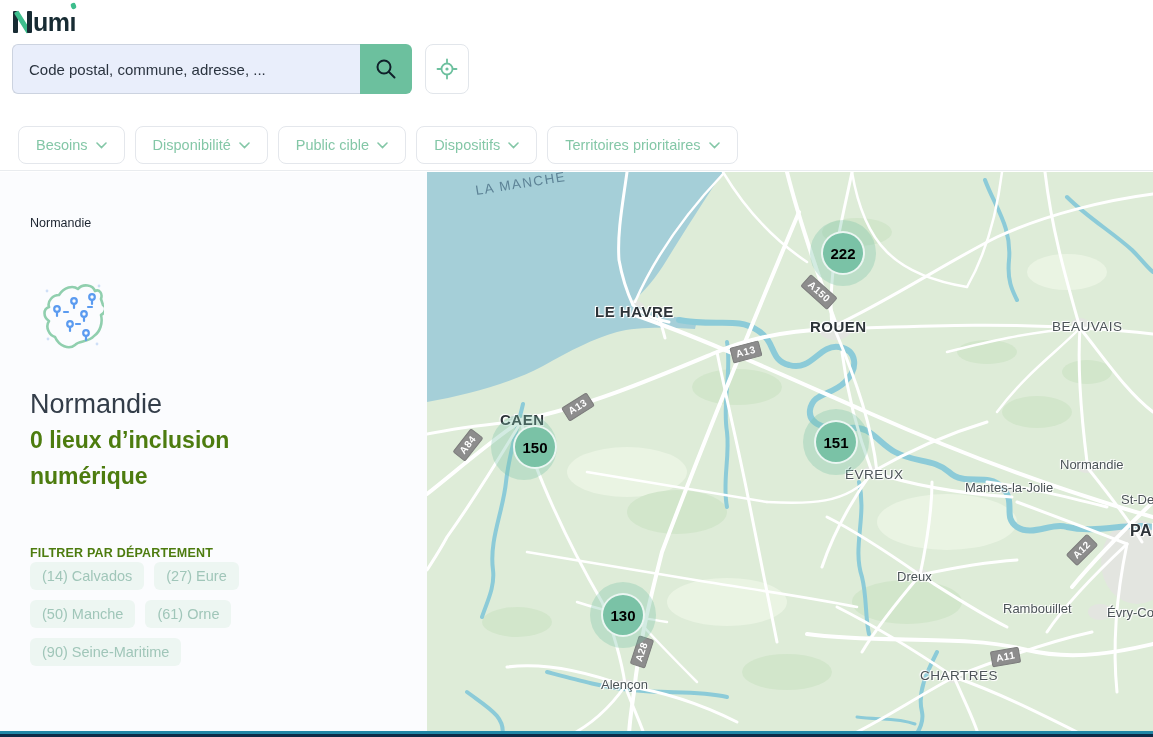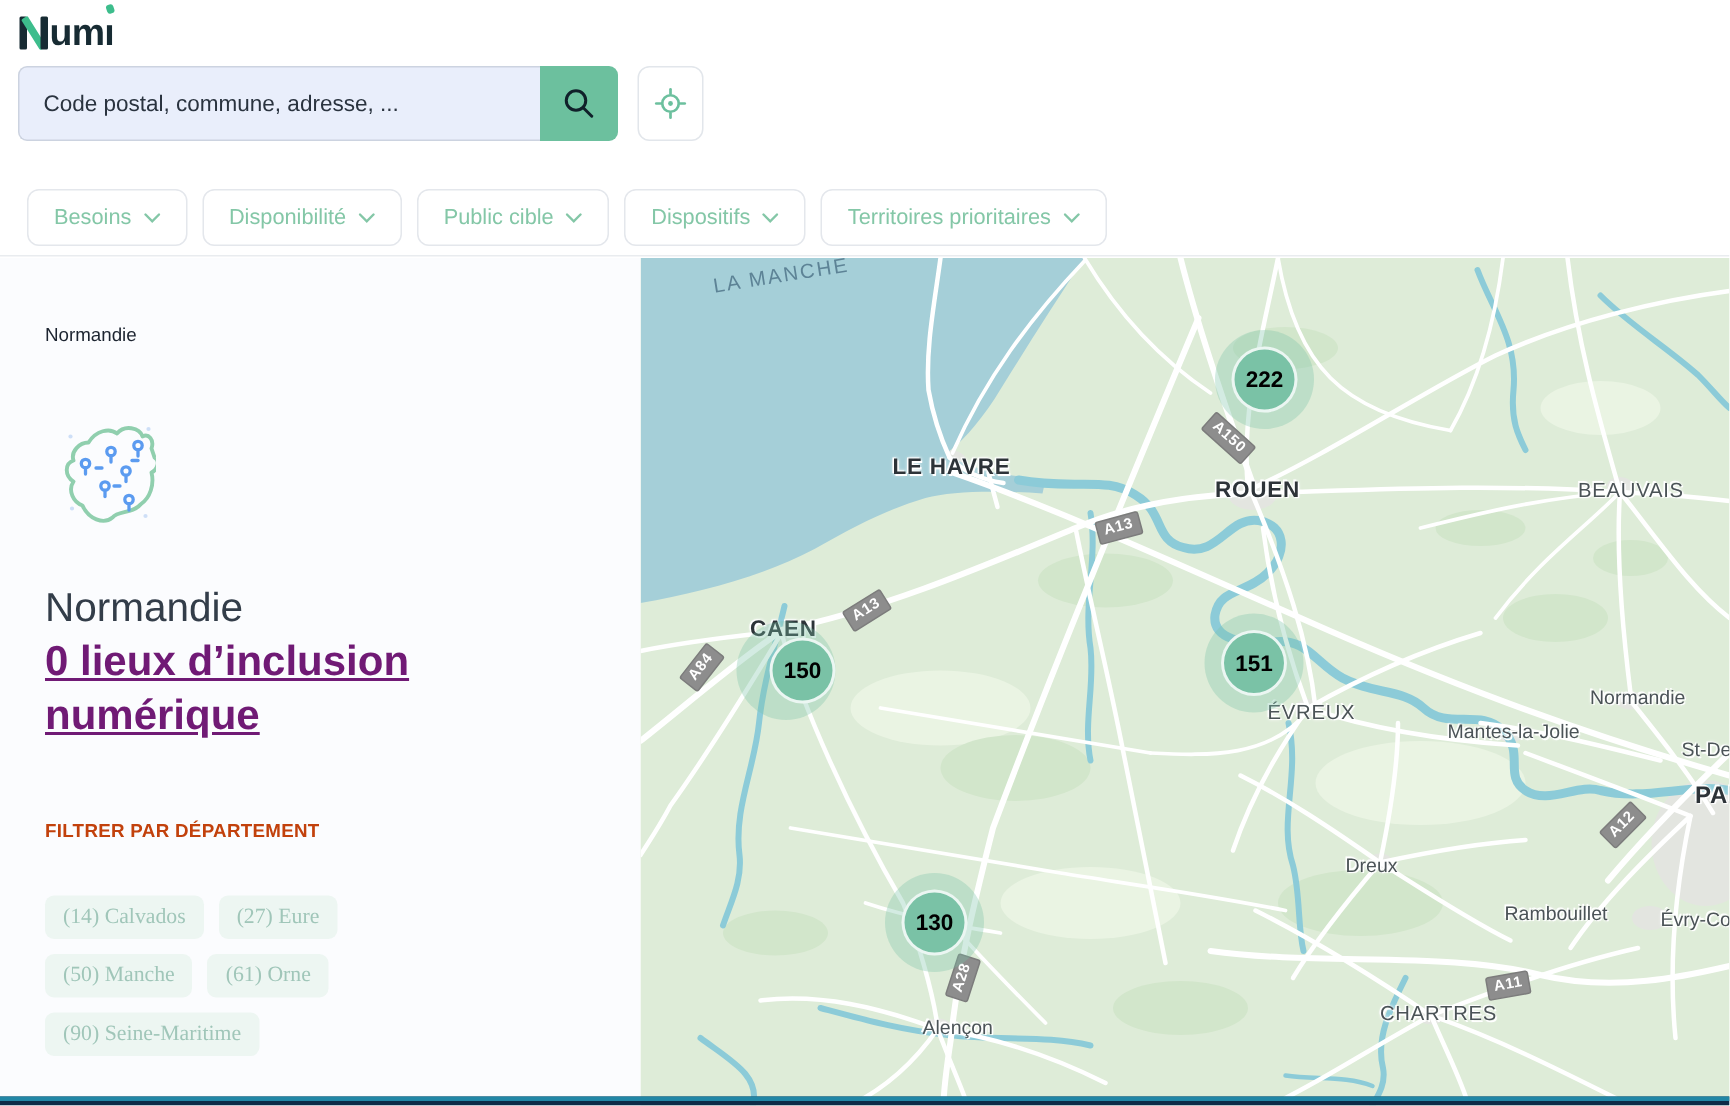--- a/index.html
+++ b/index.html
@@ -44,25 +44,25 @@
     font-size:14.5px; color:#84c7a7; font-family:"Liberation Sans", sans-serif;margin-top:16px; }
   .filter-btn svg { flex:0 0 auto; }
 
   
   .sidebar { position:absolute; top:172px; left:0; width:427px; height:565px;
     background:#fbfcfe; padding:44px 30px 0 30px; z-index:5; }
   .breadcrumb { font-size:12.5px; color:#1c2430; }
   .france-icon { margin:50px 0 0 10px; }
   .region-title { margin-top:33px; font-size:27px; font-weight:400; color:#333d49;
     line-height:35px; }
-  .region-count { font-size:28px; font-weight:700; color:#701a75; line-height:36px;
-    width:280px;text-decoration:underline; }
-  .dept-label { margin-top:52px; font-size:12.5px; font-weight:700; color:#c2410c;
+  .region-count { font-size:23px; font-weight:700; color:#4d7c0f; line-height:36px;
+    width:280px; }
+  .dept-label { margin-top:52px; font-size:12.5px; font-weight:700; color:#4d7c0f;
     letter-spacing:0.2px; }
-  .chips { margin-top:36px; display:flex; flex-wrap:wrap; gap:10px 10px; width:300px;font-family:Liberation Serif, serif; }
+  .chips { margin-top:2px; display:flex; flex-wrap:wrap; gap:10px 10px; width:300px; }
   .chip { background:#edf6f2; color:#a0c6b9; font-size:14.5px; padding:6px 12px;
     border-radius:6px; cursor:pointer; white-space:nowrap; }
 
   
   .map { position:absolute; top:172px; left:427px; width:726px; height:565px;
     overflow:hidden; background:#deecd8; cursor:grab; }
   .map svg.base { position:absolute; top:0; left:0; }
 
   .map-label { position:absolute; white-space:nowrap;
     text-shadow:0 0 2px #fff, 0 0 3px #fff, 1px 1px 0 #fff, -1px -1px 0 #fff; }
@@ -338,21 +338,21 @@
   <div class="map-label city-major" style="left:73px;  top:239px;">CAEN</div>
   <div class="map-label city-upper" style="left:418px; top:295px;">ÉVREUX</div>
   <div class="map-label city-town" style="left:633px; top:285px;">Normandie</div>
   <div class="map-label city-town" style="left:538px; top:308px;">Mantes-la-Jolie</div>
   <div class="map-label city-town" style="left:694px; top:320px;">St-Denis</div>
   <div class="map-label city-paris" style="left:703px; top:350px;">PARIS</div>
   <div class="map-label city-town" style="left:470px; top:397px;">Dreux</div>
   <div class="map-label city-town" style="left:576px; top:429px;">Rambouillet</div>
   <div class="map-label city-town" style="left:680px; top:433px;">Évry-Courcouronnes</div>
   <div class="map-label city-upper" style="left:493px; top:496px;">CHARTRES</div>
-  <div class="map-label city-town" style="left:188px; top:505px;">Alençon</div>
+  <div class="map-label city-town" style="left:174px; top:505px;">Alençon</div>
 
   <div class="cluster" style="left:416px; top:81px;">
     <div class="cluster-inner">222</div>
   </div>
   <div class="cluster" style="left:97px; top:275px;justify-content:flex-end;">
     <div class="cluster-inner">150</div>
   </div>
   <div class="cluster" style="left:409px; top:270px;">
     <div class="cluster-inner">151</div>
   </div>

